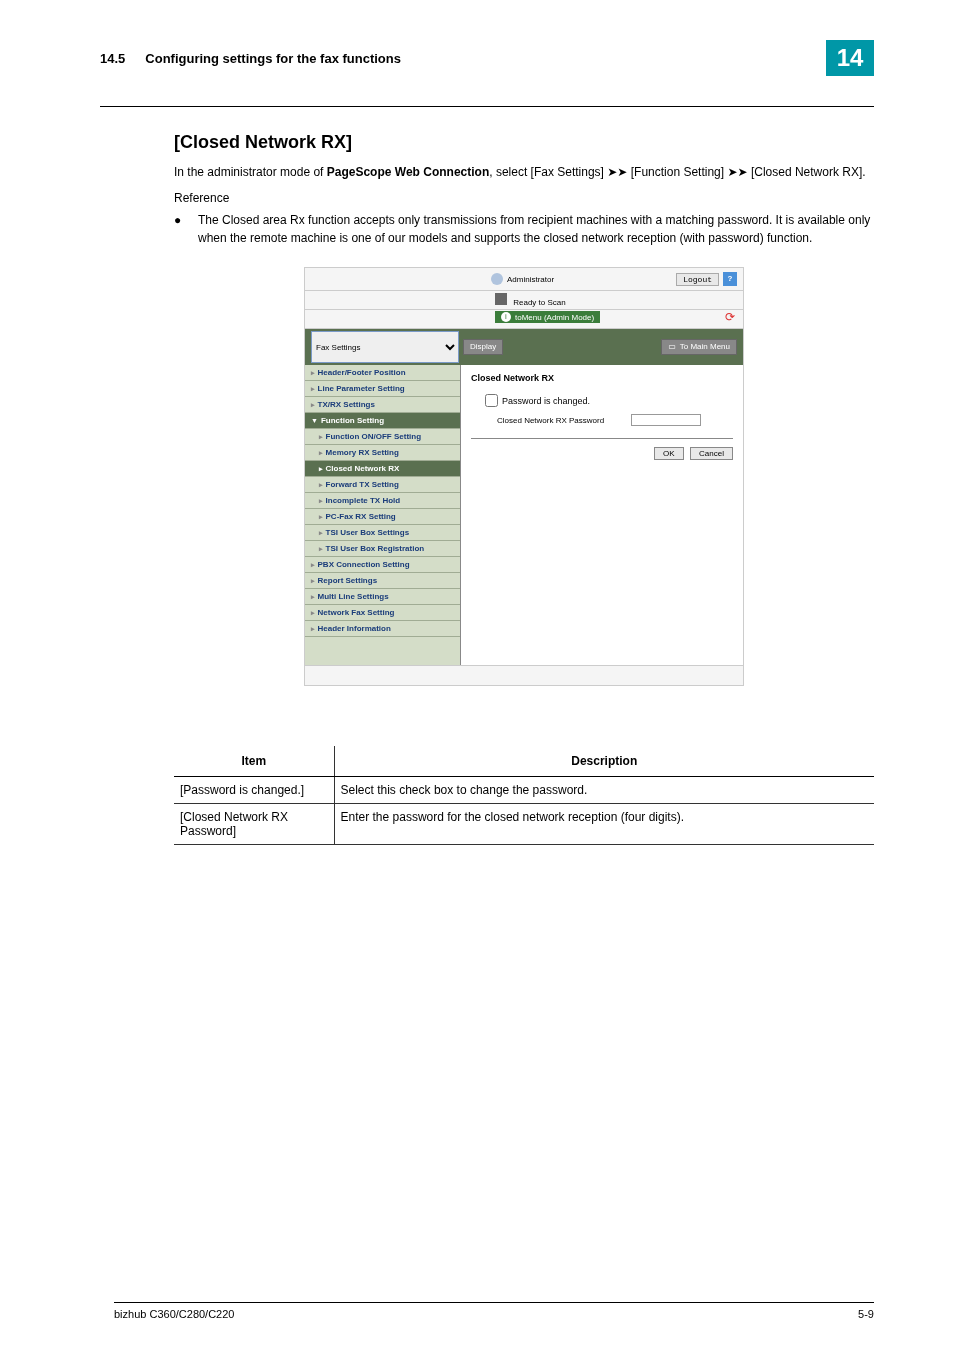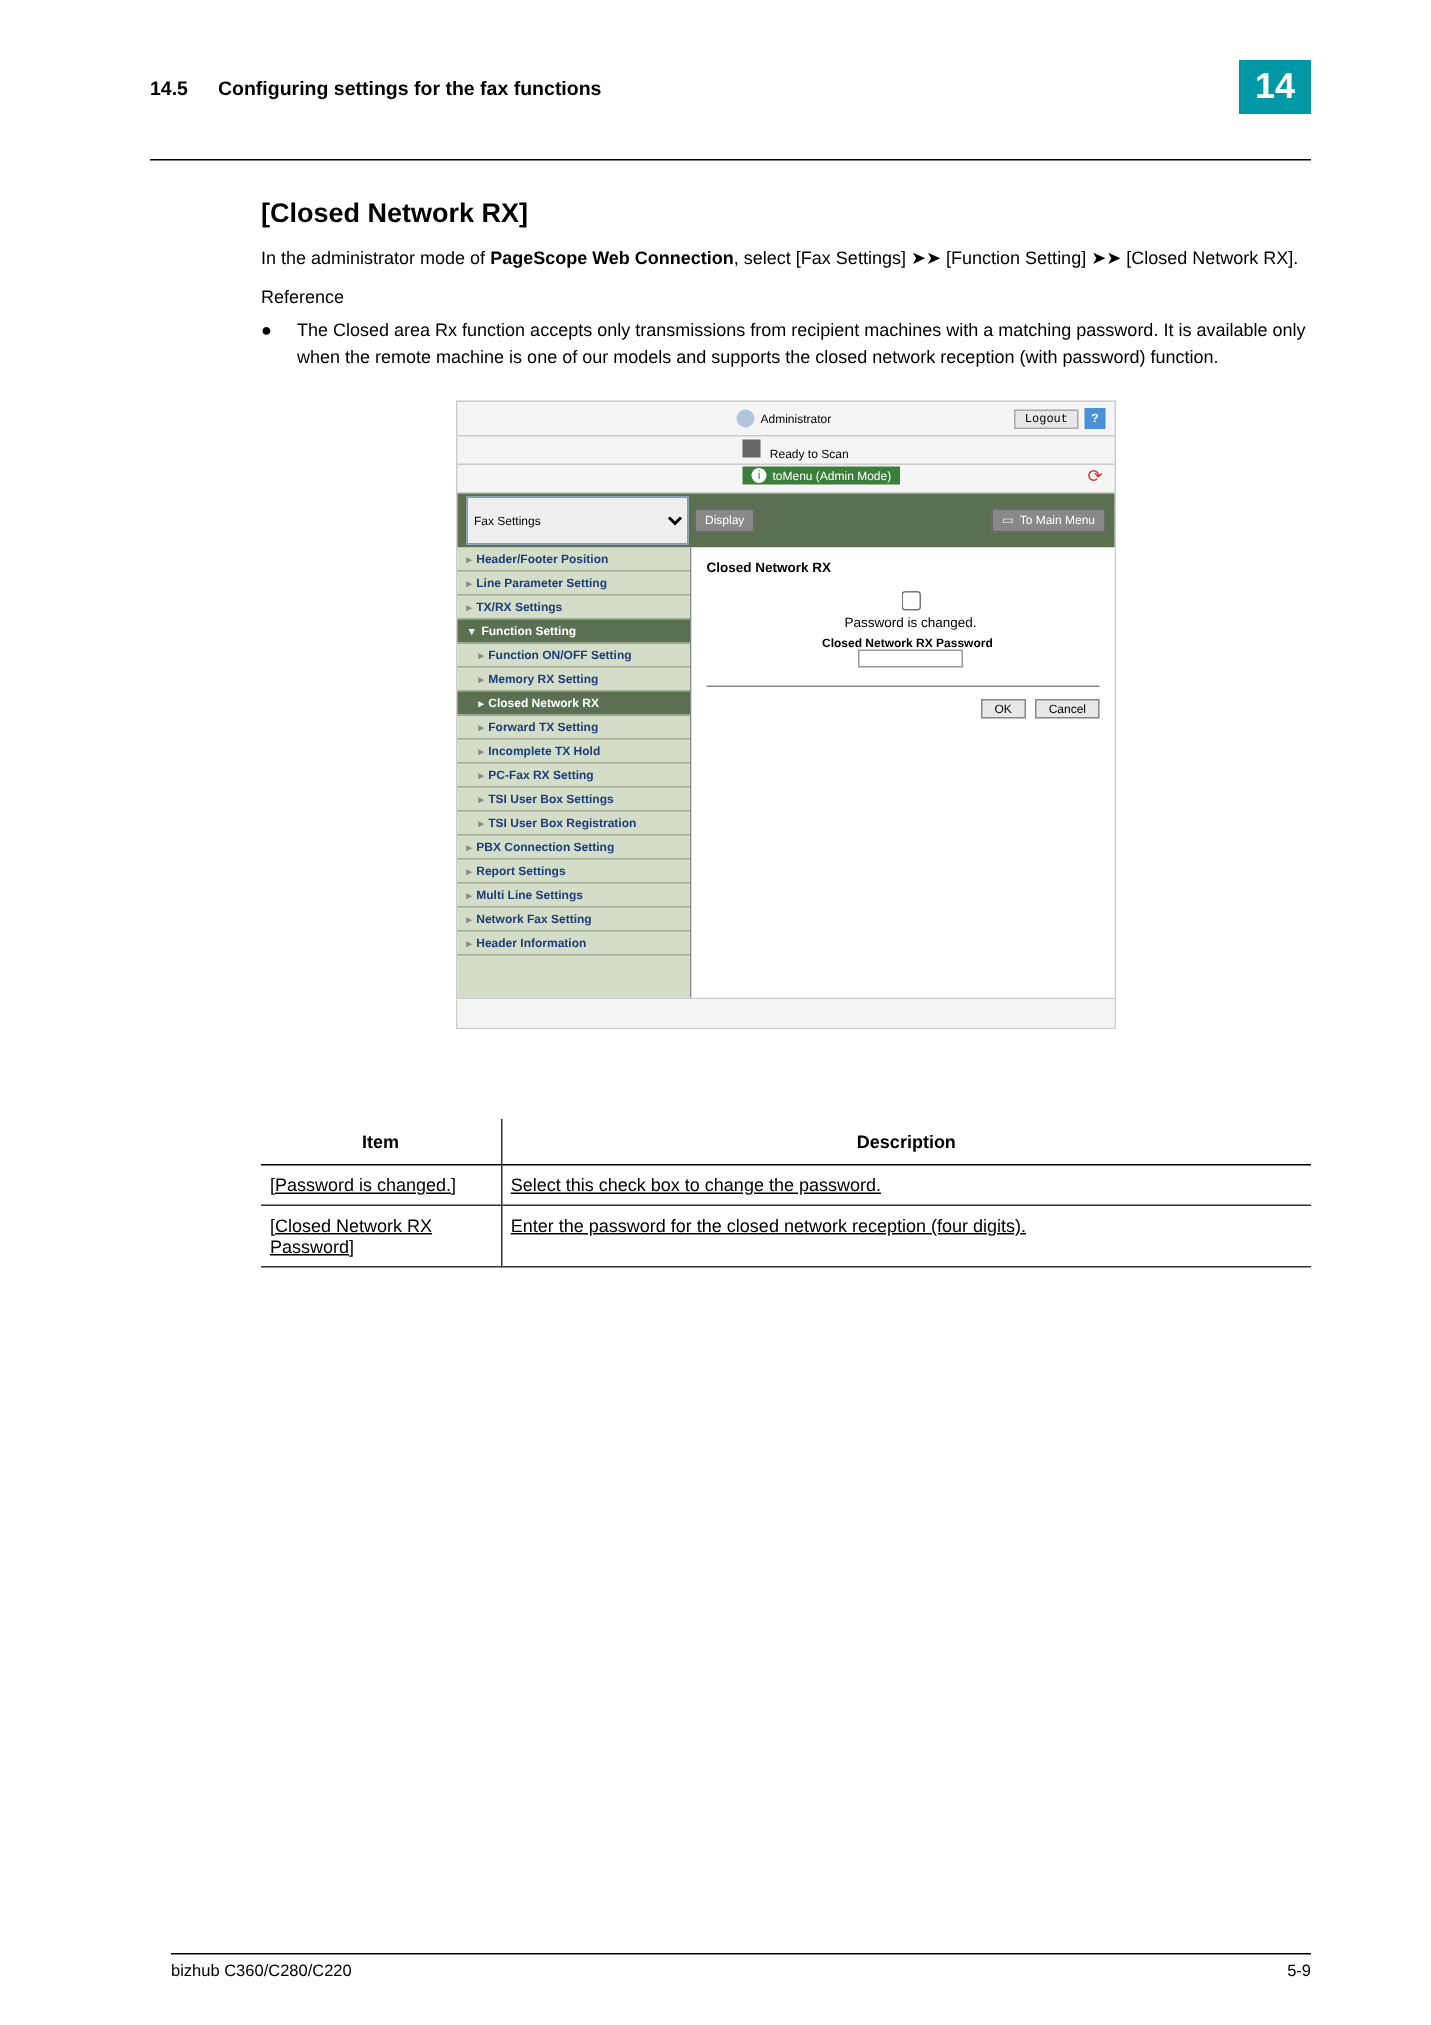--- a/index.html
+++ b/index.html
@@ -246,29 +246,27 @@
   }
   .ss-main-title {
     font-weight: bold;
     margin-bottom: 8px;
   }
   .ss-form-row {
     display: flex;
     align-items: center;
     margin-bottom: 4px;
     padding-left: 10px;
-    flex-direction: column;
   }
   .ss-form-row .cb {
     margin-right: 4px;
   }
   .ss-form-row .lbl {
     width: 150px;
     font-size: 8px;
-    font-weight: bold;
   }
   .ss-form-row input[type="text"] {
     width: 70px;
     height: 12px;
     border: 1px solid #999;
     font-size: 8px;
   }
   .ss-main hr {
     border: none;
     border-top: 1px solid #888;
@@ -298,21 +296,20 @@
   .desc-table th {
     text-align: center;
     padding: 8px 6px;
     border-bottom: 1.5px solid #000;
     font-weight: bold;
   }
   .desc-table td {
     padding: 6px 6px;
     border-bottom: 0.5px solid #333;
     vertical-align: top;
-    text-decoration: underline;
   }
   .desc-table th:first-child,
   .desc-table td:first-child {
     width: 160px;
     border-right: 0.5px solid #333;
   }
   
   .footer-row {
     position: absolute;
     bottom: 30px;

